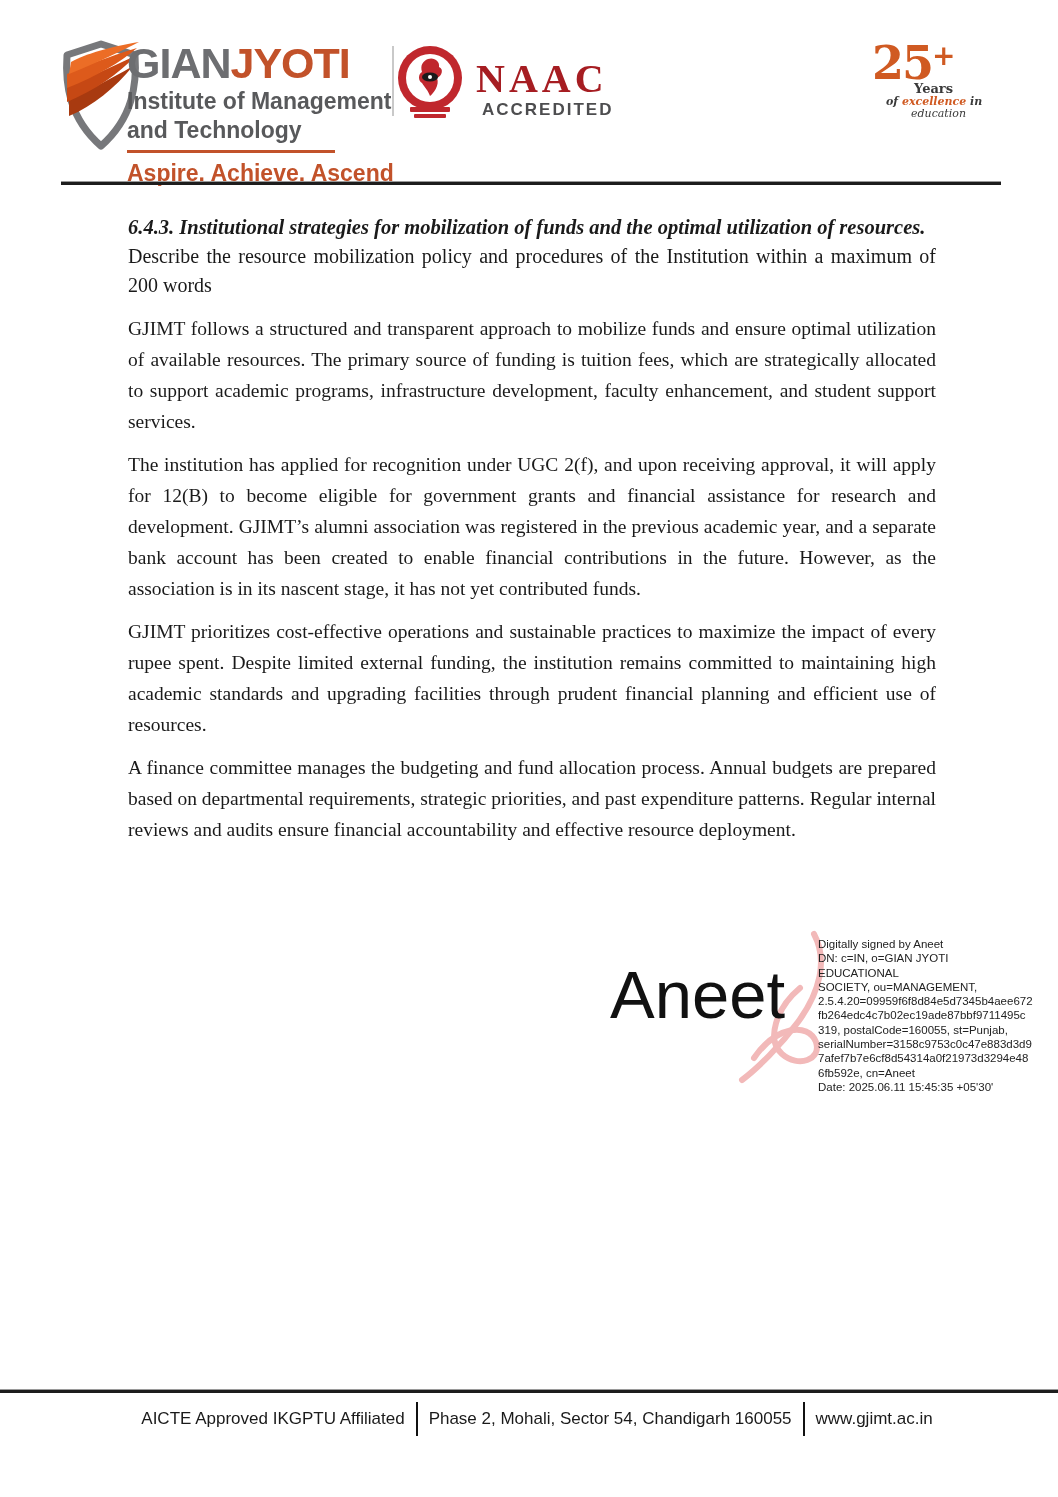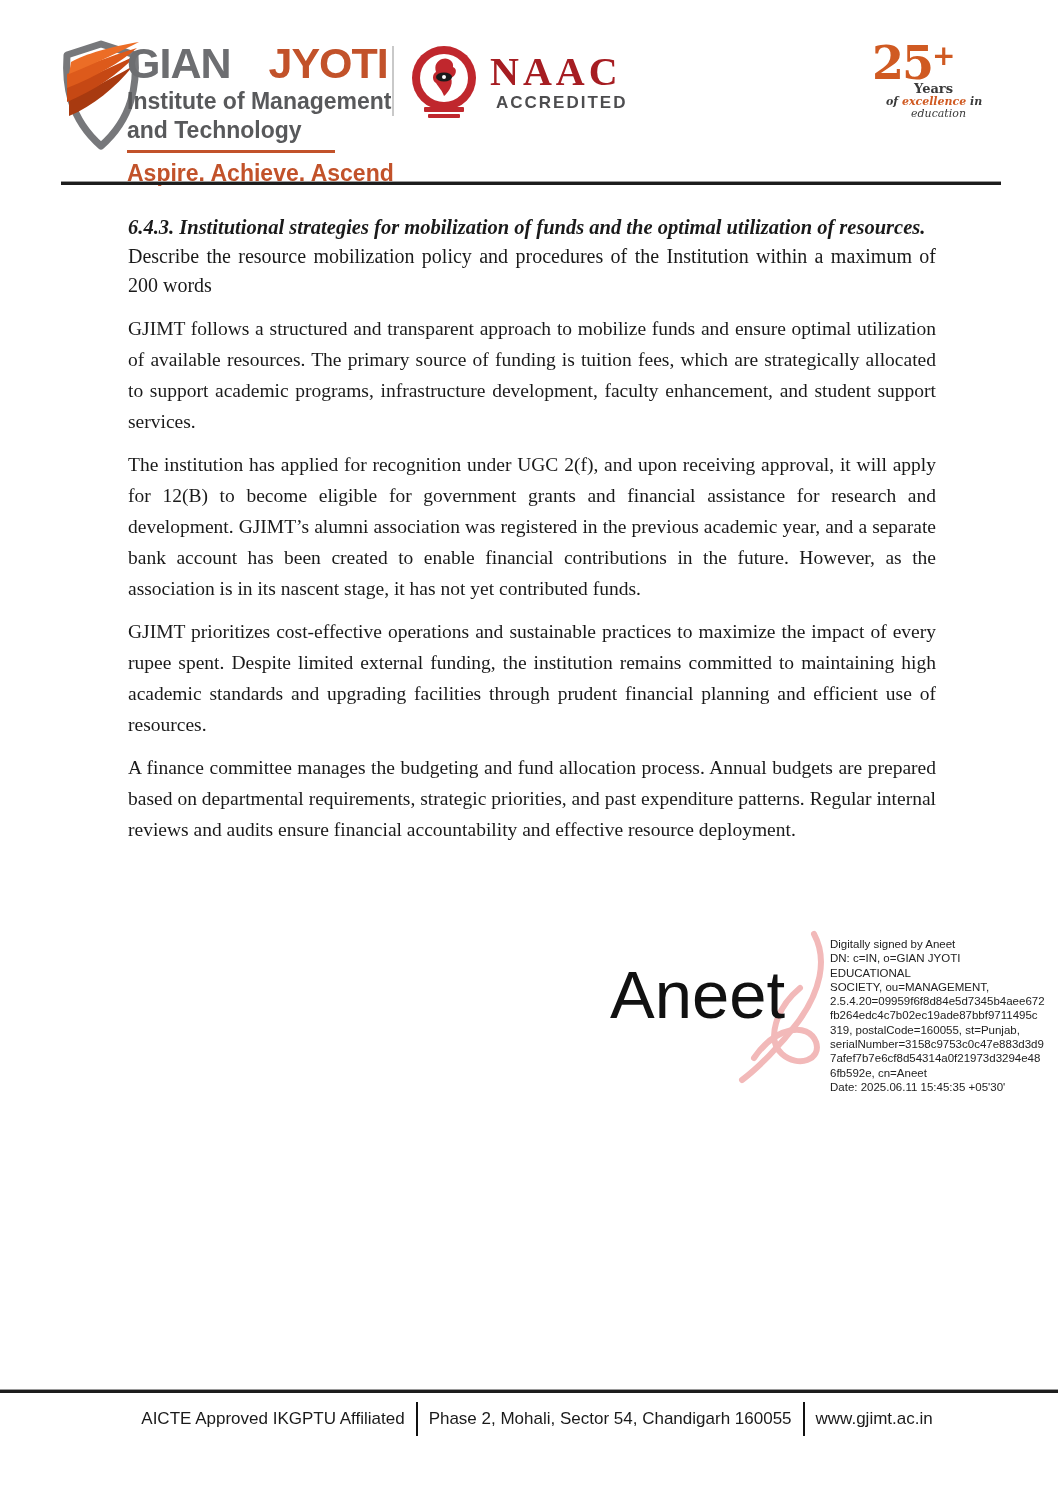--- a/index.html
+++ b/index.html
@@ -9,27 +9,27 @@
     background:#ffffff; overflow:hidden;
     font-family:"Liberation Serif", serif; color:#1a1a1a;
   }
 
   
   .hdr { position:absolute; left:0; top:0; width:100%; height:183px; }
   .shield { position:absolute; left:57px; top:40px; }
   .brand-text { position:absolute; left:127px; top:42px; font-family:"Liberation Sans", sans-serif; }
   .brand-name { font-size:43px; font-weight:800; letter-spacing:-1px; line-height:1.0; }
   .brand-name .g { color:#6d6e71; }
-  .brand-name .j { color:#c2522a;padding-left:38px; }
+  .brand-name .j { color:#c2522a; }
   .brand-sub { font-size:23px; font-weight:700; color:#58595b; line-height:26px; margin-top:3px; }
   .brand-rule { width:208px; height:3px; background:#c2522a; margin-top:7px; }
   .brand-tagline { font-size:23px; font-weight:700; color:#c2522a; margin-top:7px; }
   .vdivider { position:absolute; left:392px; top:46px; width:2px; height:70px; background:#c9c9c9; }
 
-  .naac { position:absolute; left:408px; top:44px; display:flex; align-items:center; }
+  .naac { position:absolute; left:394px; top:44px; display:flex; align-items:flex-end; }
   .naac-text { margin-left:10px; }
   .naac-title { font-family:"Liberation Serif", serif; font-weight:700; font-size:40px; line-height:42px; color:#a61d22; letter-spacing:4px; }
   .naac-sub { font-family:"Liberation Sans", sans-serif; font-weight:700; font-size:17px; color:#4d4d4f; letter-spacing:2px; margin-left:6px; }
 
   .badge25 { position:absolute; left:872px; top:34px; width:120px; font-family:"DejaVu Serif", serif; }
   .badge-num { font-size:46px; font-weight:700; color:#d05a22; line-height:44px; letter-spacing:-2px; }
   .badge-plus { font-size:28px; vertical-align:14px; font-weight:700; }
   .badge-years { font-size:13px; font-weight:700; color:#3a3a3a; margin-left:42px; margin-top:-4px; }
   .badge-tag { font-size:11px; font-style:italic; color:#3a3a3a; margin-left:14px; line-height:12px;font-weight:bold; }
   .badge-tag .hl { color:#d05a22; }
@@ -41,21 +41,21 @@
   .main { position:absolute; left:128px; top:212px; width:808px; }
   .heading { font-size:20.5px; font-weight:700; font-style:italic; line-height:30px; text-align:justify; }
   .subheading { font-size:20px; line-height:29px; text-align:justify; margin-bottom:13px; }
   .para { font-size:19.5px; line-height:31px; text-align:justify; margin-top:12px; margin-bottom:12px; }
 
   
   .sig-area { position:absolute; left:598px; top:930px; width:440px; height:170px; }
   .sig-flourish { position:absolute; left:138px; top:0px; z-index:1; }
   .sig-name { position:absolute; left:12px; top:26px; z-index:2; font-family:"Liberation Sans", sans-serif;
               font-size:67px; color:#111; letter-spacing:0px; }
-  .sig-details { position:absolute; left:232px; top:7px; width:205px; z-index:3;
+  .sig-details { position:absolute; left:220px; top:7px; width:205px; z-index:3;
                  font-family:"Liberation Sans", sans-serif; font-size:11.5px; line-height:14.3px; color:#222; }
 
   
   .footrule { position:absolute; left:0; top:1389px; width:1058px; height:4px; background:#1d1d1d; border-top:1px solid #9a9a9a; }
   .footer-row { position:absolute; left:8px; top:1402px; width:1058px; display:flex; justify-content:center; align-items:center;
                 font-family:"Liberation Sans", sans-serif; font-size:17px; color:#1a1a1a; }
   .fdiv { width:2px; height:34px; background:#111; margin:0 11px; }
 </style>
 </head>
 <body>

